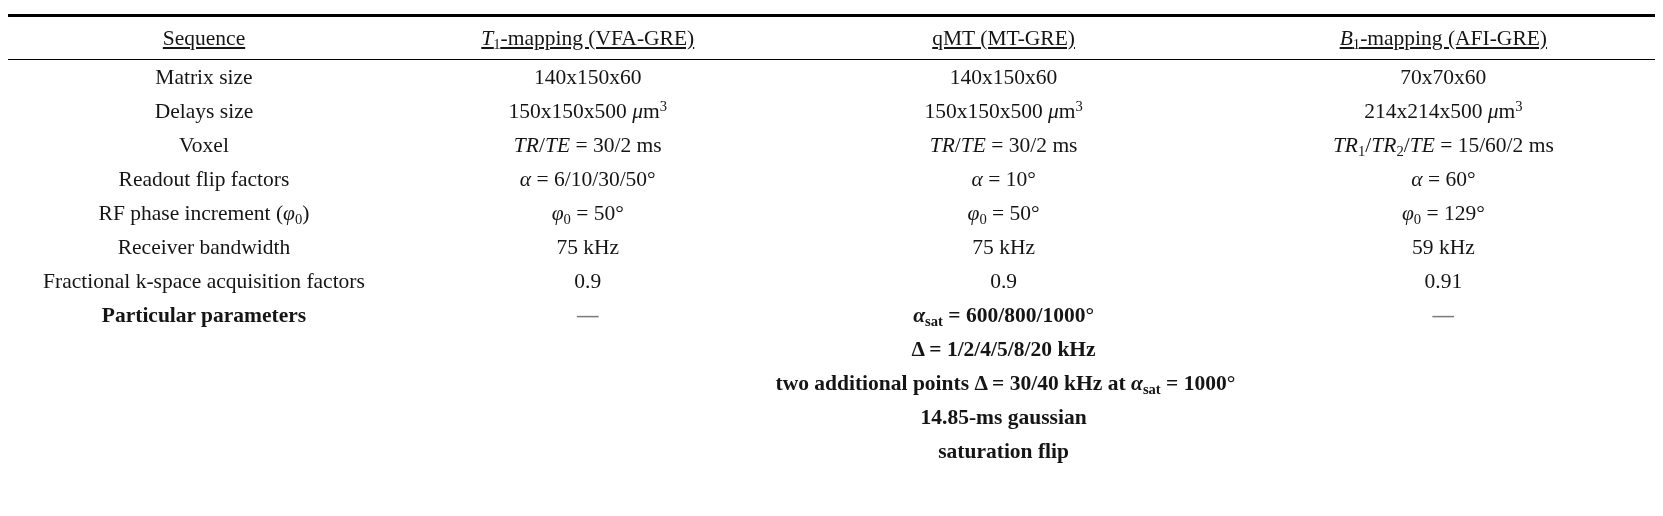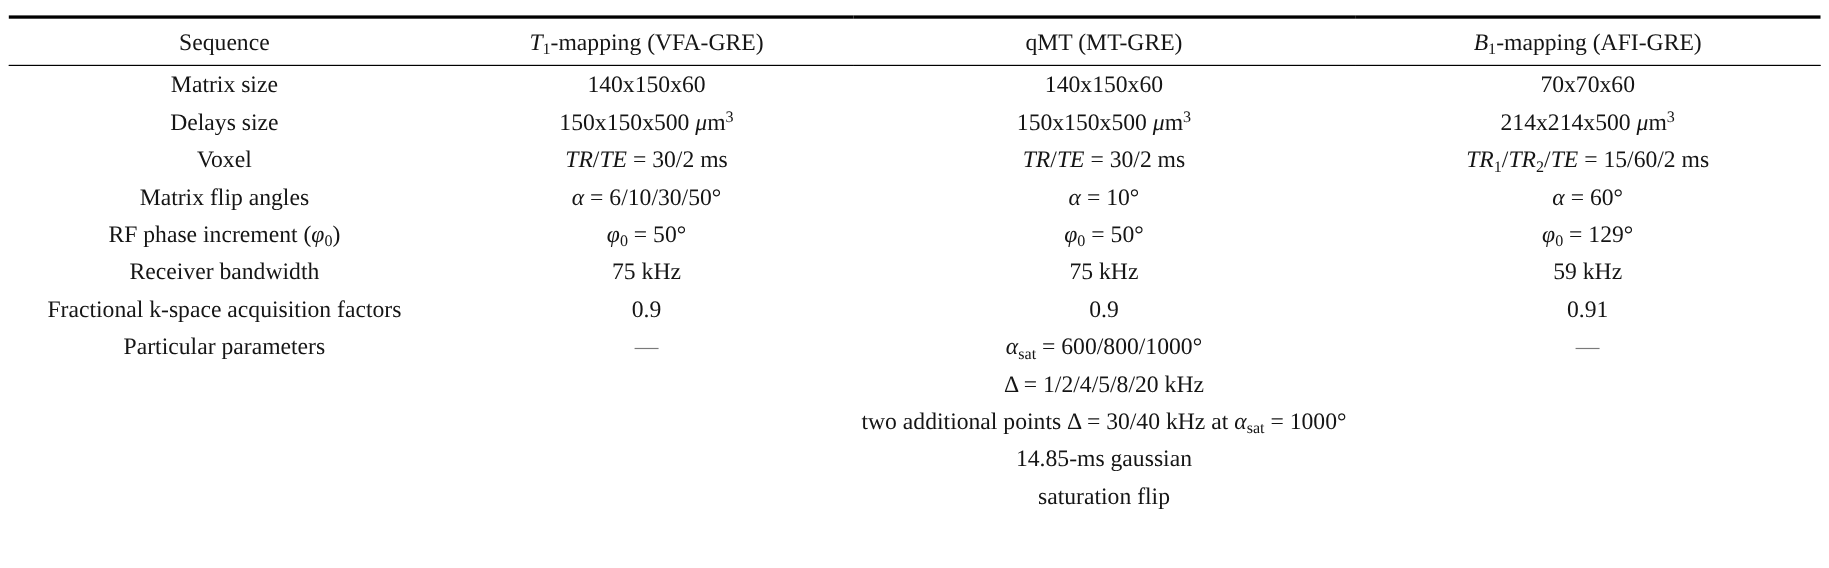--- a/index.html
+++ b/index.html
@@ -23,33 +23,35 @@
     border-collapse: collapse;
     table-layout: fixed;
   }
   thead tr {
     border-top: 3px solid #000000;
     border-bottom: 1.5px solid #000000;
   }
   thead td {
     height: 42px;
     vertical-align: middle;
+    text-decoration: underline;
   }
   td {
     text-align: center;
     padding: 0;
     white-space: nowrap;
   }
   tbody tr.simple td {
     height: 34px;
     vertical-align: middle;
   }
   tbody tr.tall td {
     vertical-align: top;
     line-height: 34px;
+    font-weight: bold;
   }
   .mline { line-height: 34px; height: 34px; }
   i { font-style: italic; }
   sub {
     font-size: 68%;
     vertical-align: -0.28em;
     line-height: 0;
   }
   sup {
     font-size: 68%;
@@ -90,21 +92,21 @@
         <td>150x150x500 <i>μ</i>m<sup>3</sup></td>
         <td>214x214x500 <i>μ</i>m<sup>3</sup></td>
       </tr>
       <tr class="simple">
         <td>Voxel</td>
         <td><i>TR</i>/<i>TE</i> = 30/2 ms</td>
         <td><i>TR</i>/<i>TE</i> = 30/2 ms</td>
         <td><i>TR</i><sub>1</sub>/<i>TR</i><sub>2</sub>/<i>TE</i> = 15/60/2 ms</td>
       </tr>
       <tr class="simple">
-        <td>Matrix flip angles</td>
+        <td>Readout flip factors</td>
         <td><i>α</i> = 6/10/30/50°</td>
         <td><i>α</i> = 10°</td>
         <td><i>α</i> = 60°</td>
       </tr>
       <tr class="simple">
         <td>RF phase increment (<i>φ</i><sub>0</sub>)</td>
         <td><i>φ</i><sub>0</sub> = 50°</td>
         <td><i>φ</i><sub>0</sub> = 50°</td>
         <td><i>φ</i><sub>0</sub> = 129°</td>
       </tr>

